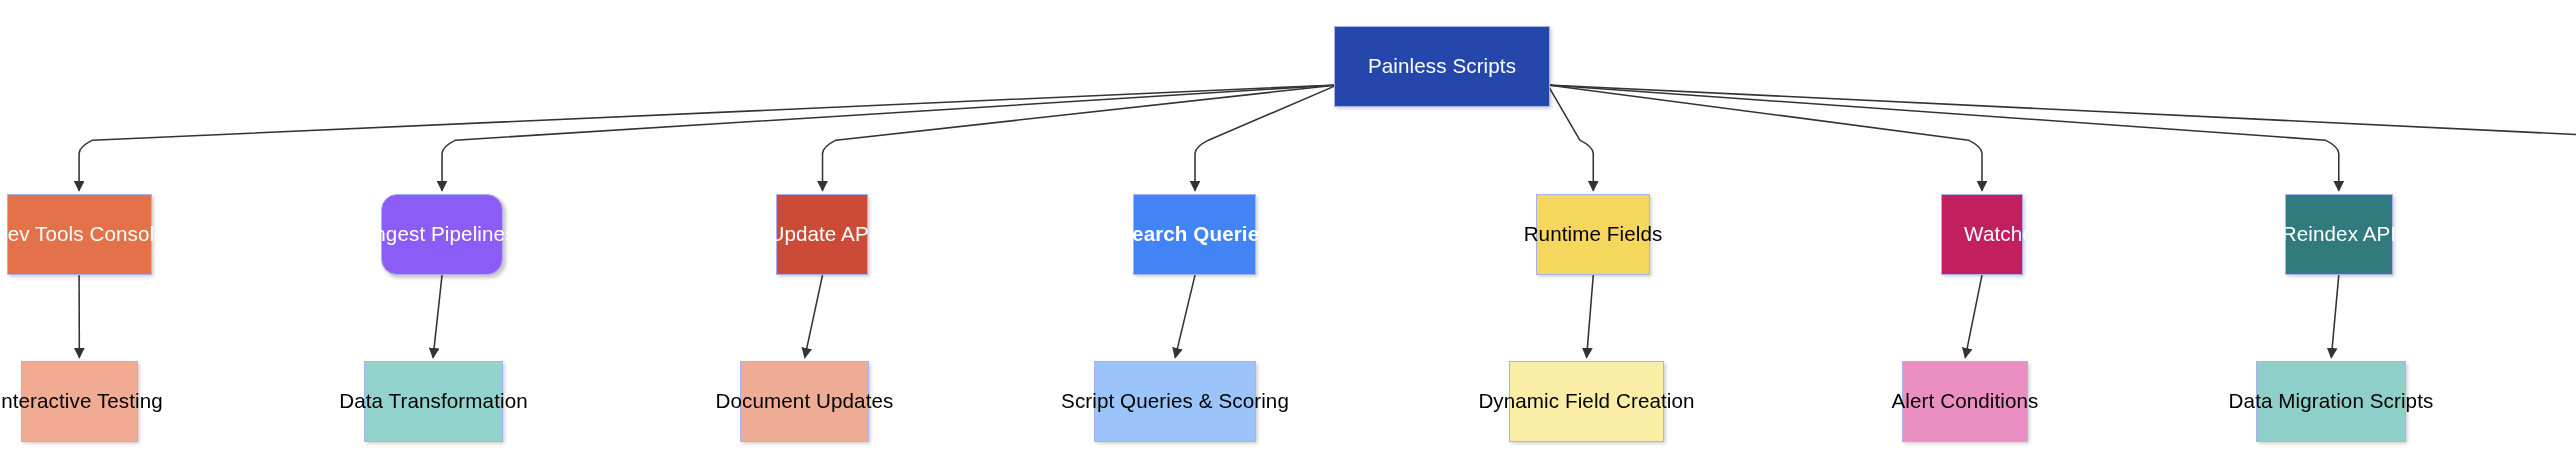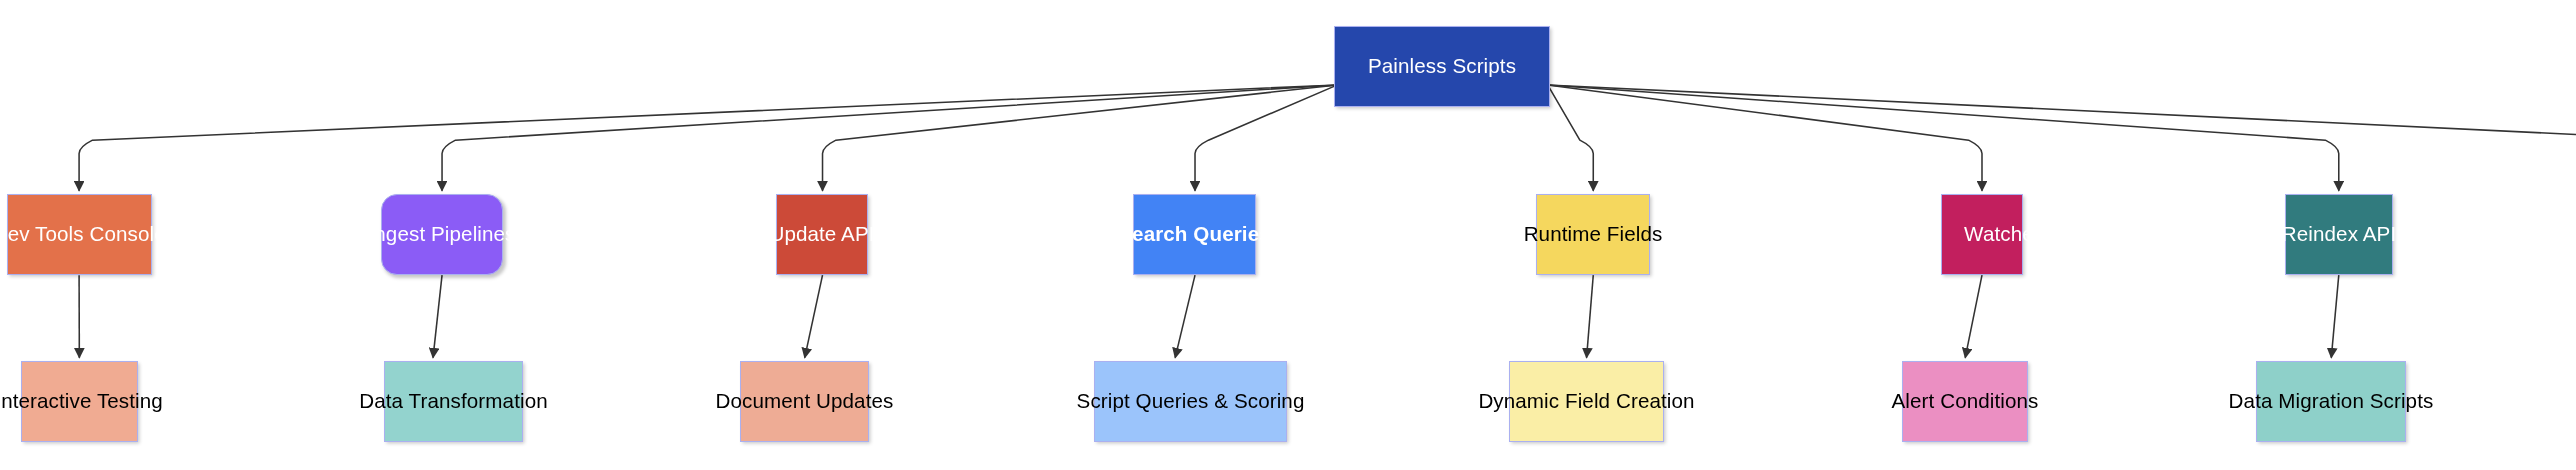--- a/index.html
+++ b/index.html
@@ -87,27 +87,27 @@
         <span class="label" style="color: rgb(255, 255, 255);">Watcher</span>
       </div>
       <div class="node mid" style="left: 2285px; width: 108px; top: 194px; background: rgb(49, 123, 126); justify-content: center;">
         <span class="label" style="color: rgb(255, 255, 255);">Reindex API</span>
       </div>
     </div>
   <div id="leaf-row">
       <div class="node leaf" style="left: 20.6px; width: 117px; top: 361px; background: rgb(240, 171, 146);">
         <span class="label" style="color: rgb(0, 0, 0);">Interactive Testing</span>
       </div>
-      <div class="node leaf" style="left: 384px; width: 139px; top: 361px; background: rgb(147, 211, 206);">
+      <div class="node leaf" style="left: 364px; width: 139px; top: 361px; background: rgb(147, 211, 206);">
         <span class="label" style="color: rgb(0, 0, 0);">Data Transformation</span>
       </div>
       <div class="node leaf" style="left: 740px; width: 129px; top: 361px; background: rgb(238, 172, 149);">
         <span class="label" style="color: rgb(0, 0, 0);">Document Updates</span>
       </div>
-      <div class="node leaf" style="left: 1094px; width: 193px; top: 361px; background: rgb(155, 196, 251);">
+      <div class="node leaf" style="left: 1094px; width: 162px; top: 361px; background: rgb(155, 196, 251);">
         <span class="label" style="color: rgb(0, 0, 0);">Script Queries &amp; Scoring</span>
       </div>
       <div class="node leaf" style="left: 1509px; width: 155px; top: 361px; background: rgb(250, 238, 166);">
         <span class="label" style="color: rgb(0, 0, 0);">Dynamic Field Creation</span>
       </div>
       <div class="node leaf" style="left: 1902px; width: 126px; top: 361px; background: rgb(235, 143, 194);">
         <span class="label" style="color: rgb(0, 0, 0);">Alert Conditions</span>
       </div>
       <div class="node leaf" style="left: 2256px; width: 150px; top: 361px; background: rgb(142, 208, 201);">
         <span class="label" style="color: rgb(0, 0, 0);">Data Migration Scripts</span>

